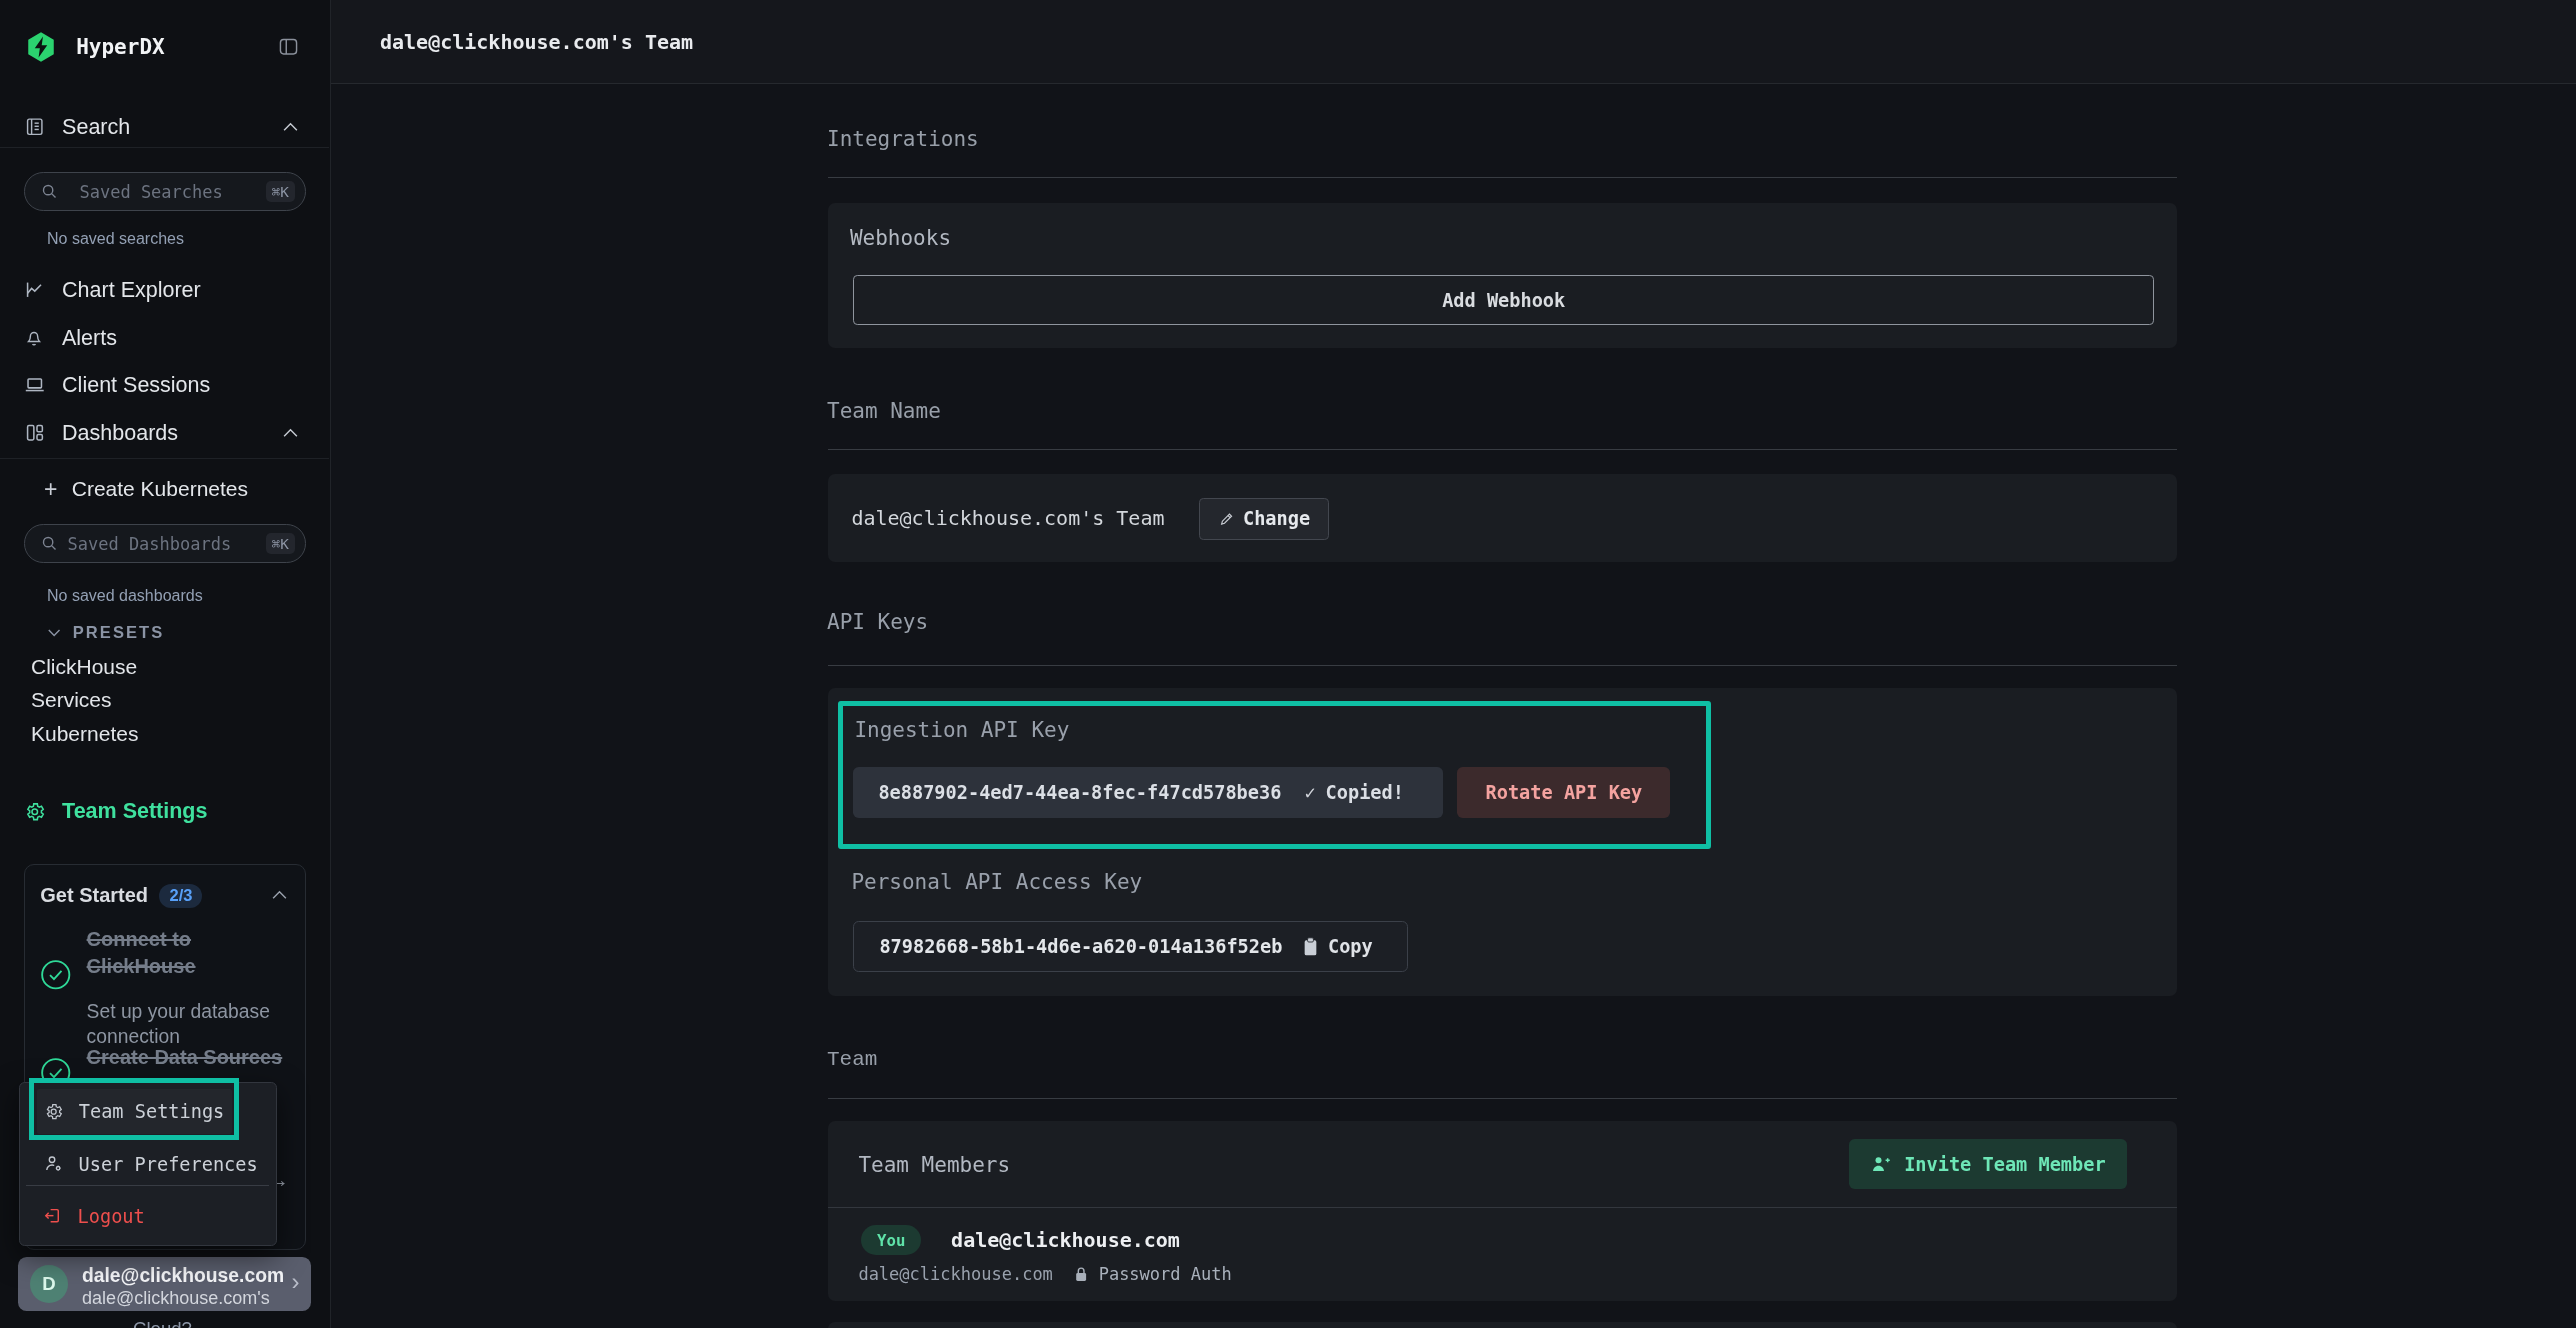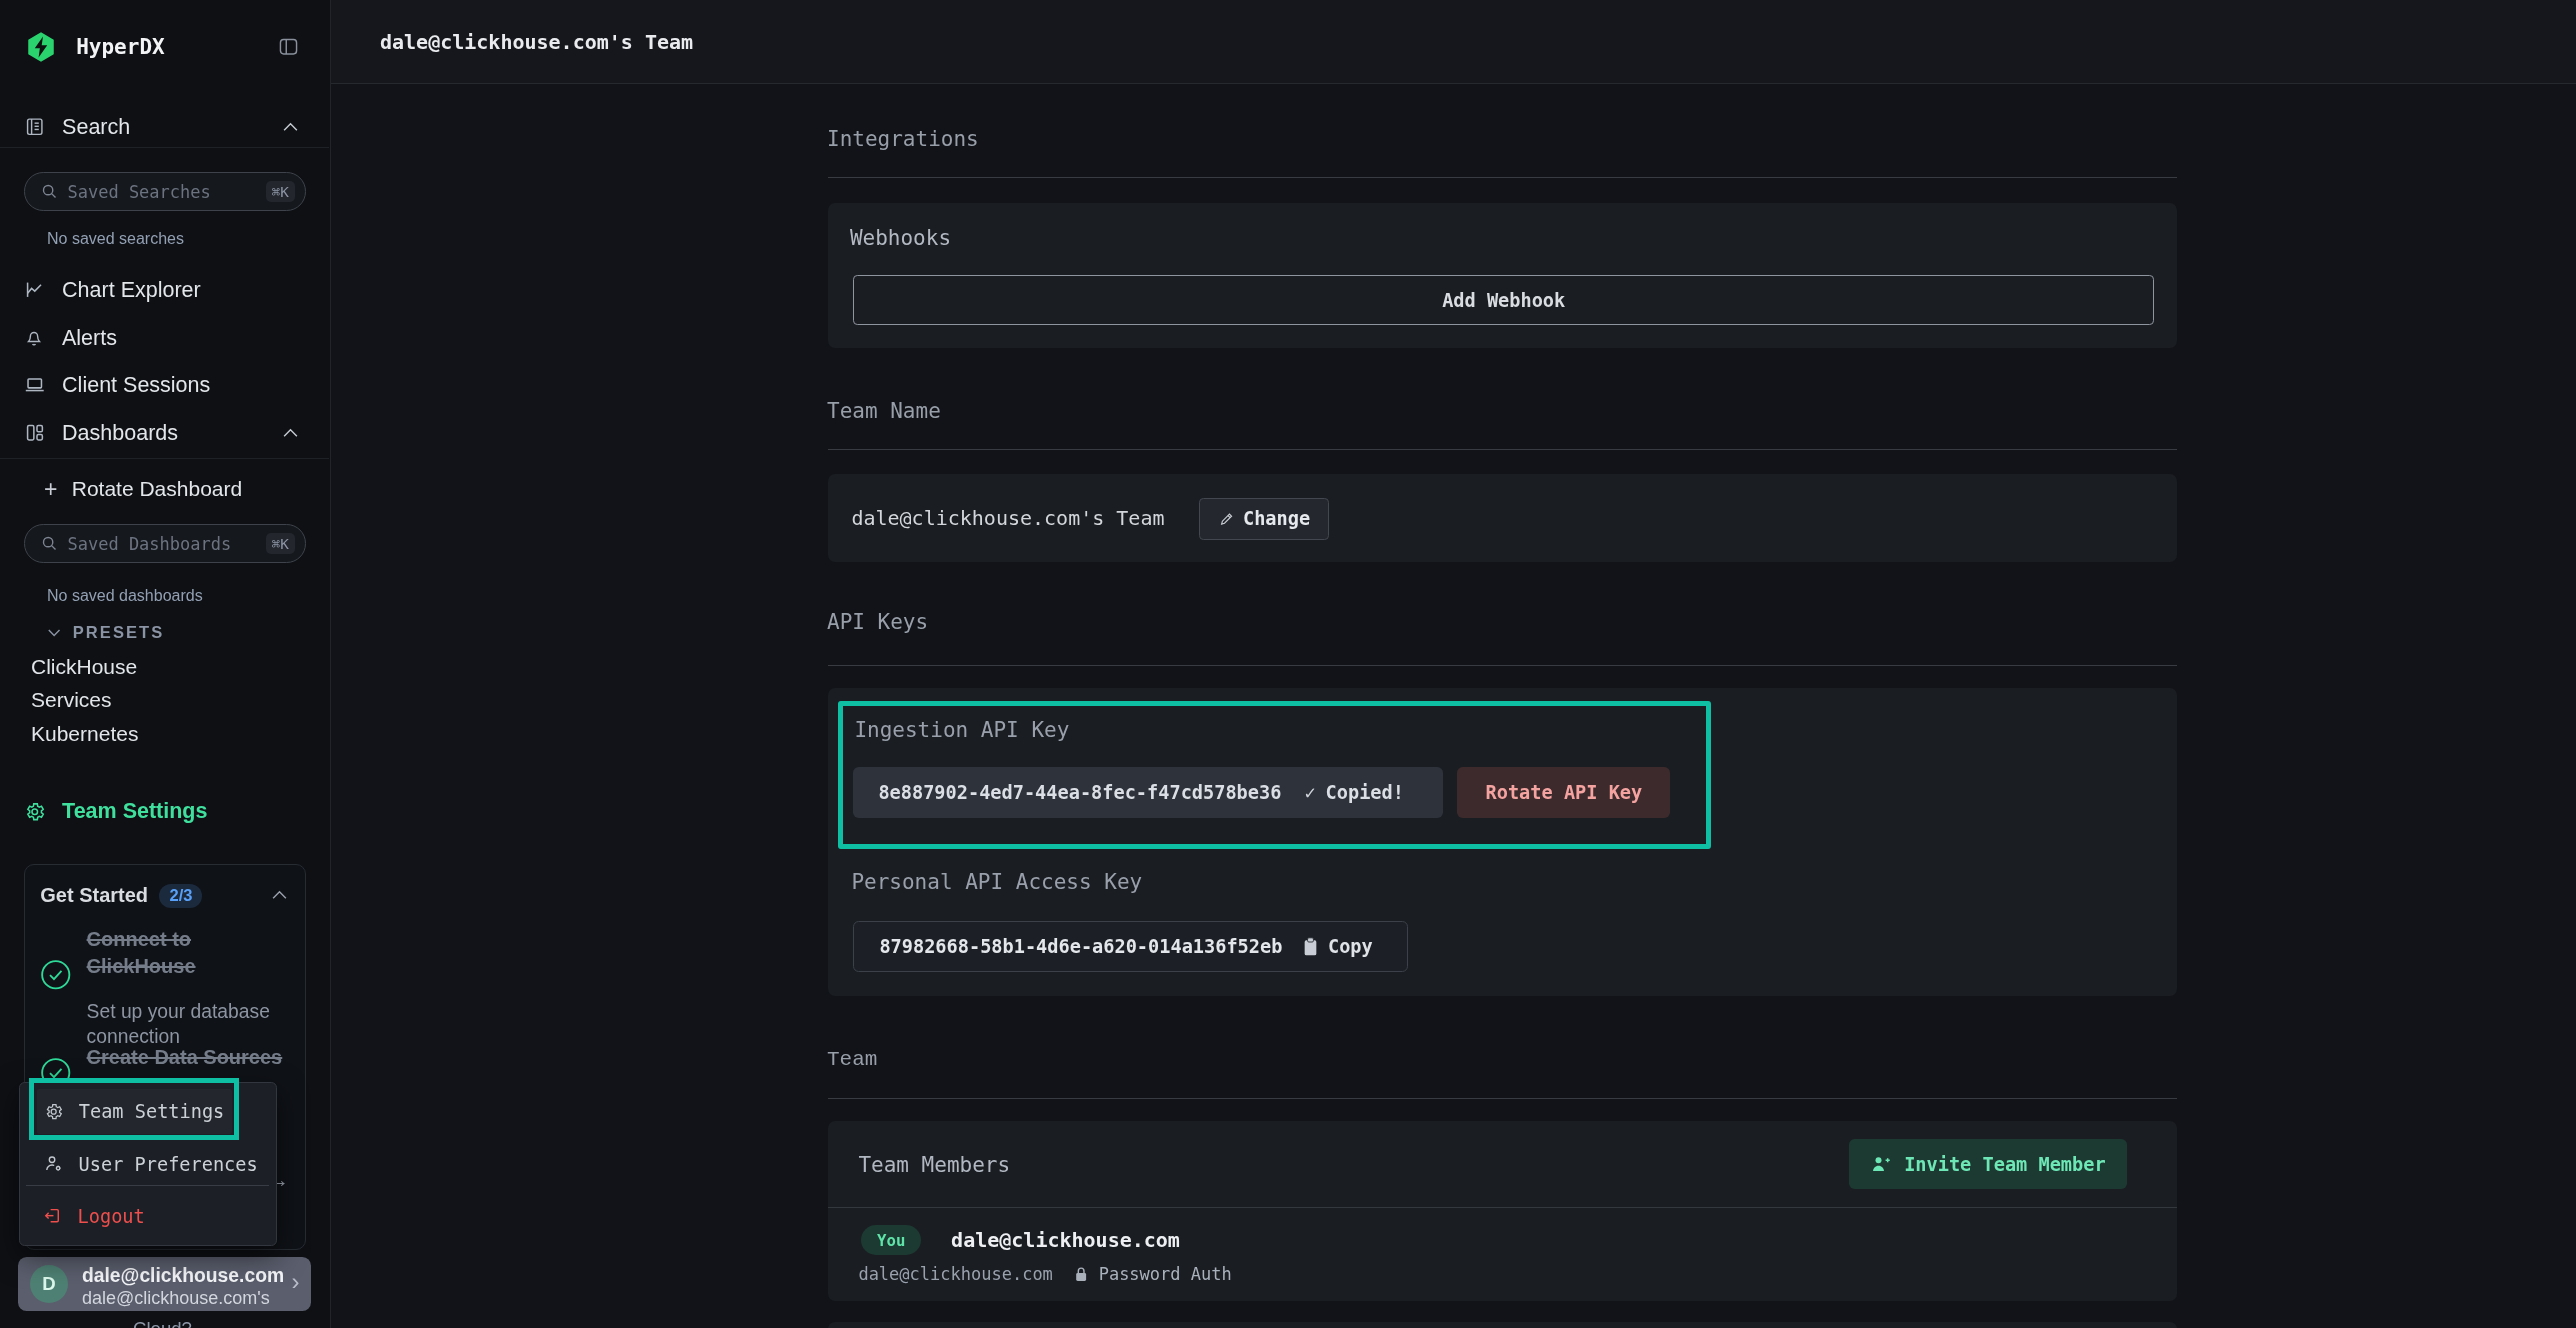--- a/index.html
+++ b/index.html
@@ -95,21 +95,21 @@
       </span>
       <span class="nav-label" style="margin-left:17px;">Search</span>
       <span class="icon" style="position:absolute; right:32px;">
         <svg width="17" height="11.4" viewBox="0 0 24 14" fill="none" stroke="#c6cbd3" stroke-width="2">
             <polyline points="3,12 12,3 21,12"></polyline>
           </svg>
       </span>
     </div>
     <div class="side-divider" style="top:147px;"></div>
 
-    <div class="pill-input" style="top:172px;">
+    <div class="pill-input" style="top:172px;gap:12px;">
       <span class="icon">
         <svg width="18.6" height="18.6" viewBox="0 0 24 24" fill="none" stroke="#7d8492" stroke-width="1.8">
           <circle cx="10.5" cy="10.5" r="6"></circle>
             <line x1="15" y1="15" x2="20" y2="20"></line>
         </svg>
       </span>
       <input type="text" placeholder="Saved Searches" style="">
       <span class="kbd">⌘K</span>
     </div>
     <div class="muted-note" style="top:230px;">No saved searches</div>
@@ -155,21 +155,21 @@
       <span class="icon" style="position:absolute; right:32px;">
         <svg width="17" height="11.4" viewBox="0 0 24 14" fill="none" stroke="#c6cbd3" stroke-width="2">
             <polyline points="3,12 12,3 21,12"></polyline>
           </svg>
       </span>
     </div>
     <div class="side-divider" style="top:458px;"></div>
 
     <div class="side-row" style="top:466px; height:46px; padding-left:44px;">
       <span class="sans" style="font-size:23px; color:#c9ced6;">+</span>
-      <span class="nav-label" style="margin-left:14.3px; font-size:21px;">Rotate Dashboard</span>
+      <span class="nav-label" style="margin-left:14.3px; font-size:21px;">Create Kubernetes</span>
     </div>
 
     <div class="pill-input" style="top:524px;">
       <span class="icon">
         <svg width="18.6" height="18.6" viewBox="0 0 24 24" fill="none" stroke="#7d8492" stroke-width="1.8">
           <circle cx="10.5" cy="10.5" r="6"></circle>
             <line x1="15" y1="15" x2="20" y2="20"></line>
         </svg>
       </span>
       <input type="text" placeholder="Saved Dashboards" style="">

